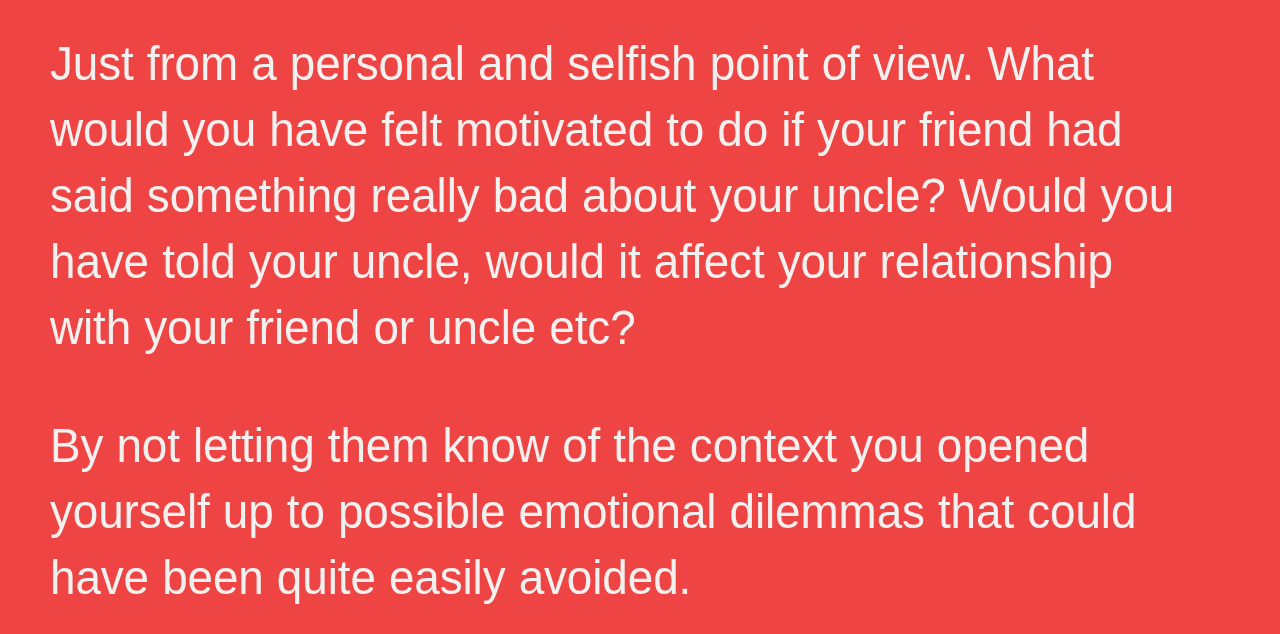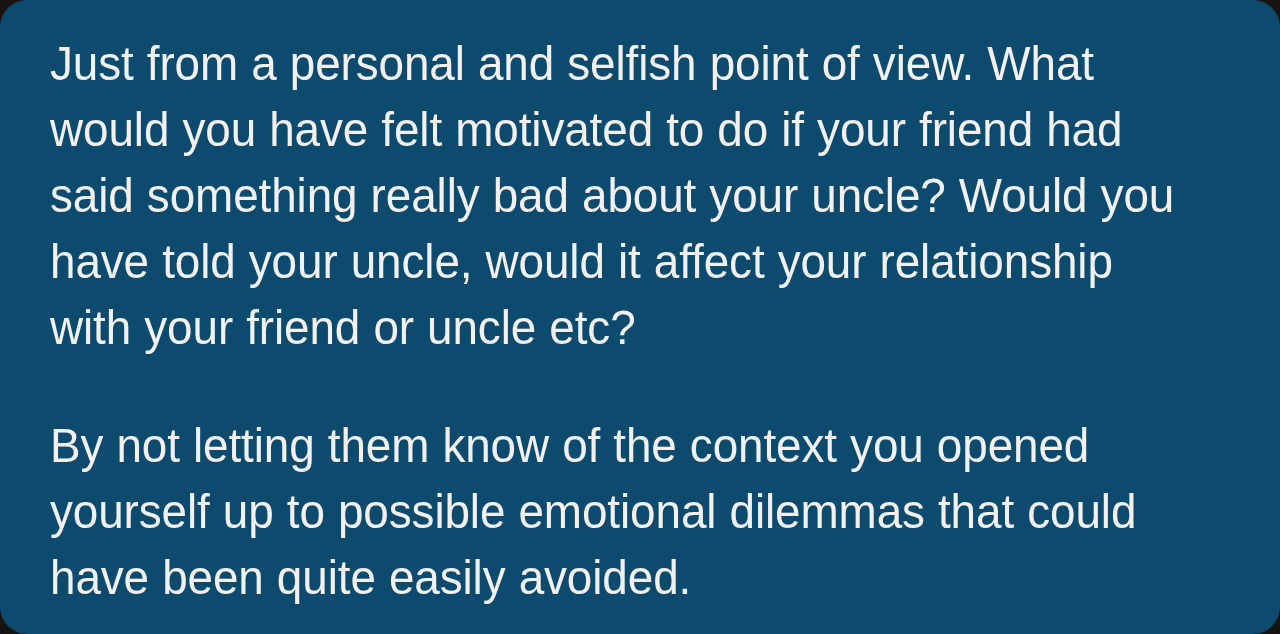--- a/index.html
+++ b/index.html
@@ -13,25 +13,24 @@
     height: 634px;
     overflow: hidden;
     background: #161311;
     font-family: "Liberation Sans", "DejaVu Sans", sans-serif;
     -webkit-font-smoothing: antialiased;
   }
 
   #reader-surface {
     width: 1280px;
     height: 634px;
-    background: #0c4a6e;
+    background: #ef4444;
     box-sizing: border-box;
     padding: 0;
     position: relative;
-    border-radius: 27px;
   }
 
   #article-body {
     position: absolute;
     left: 50px;
     top: 0px;
     width: 1195px;
   }
 
   .paragraph {

